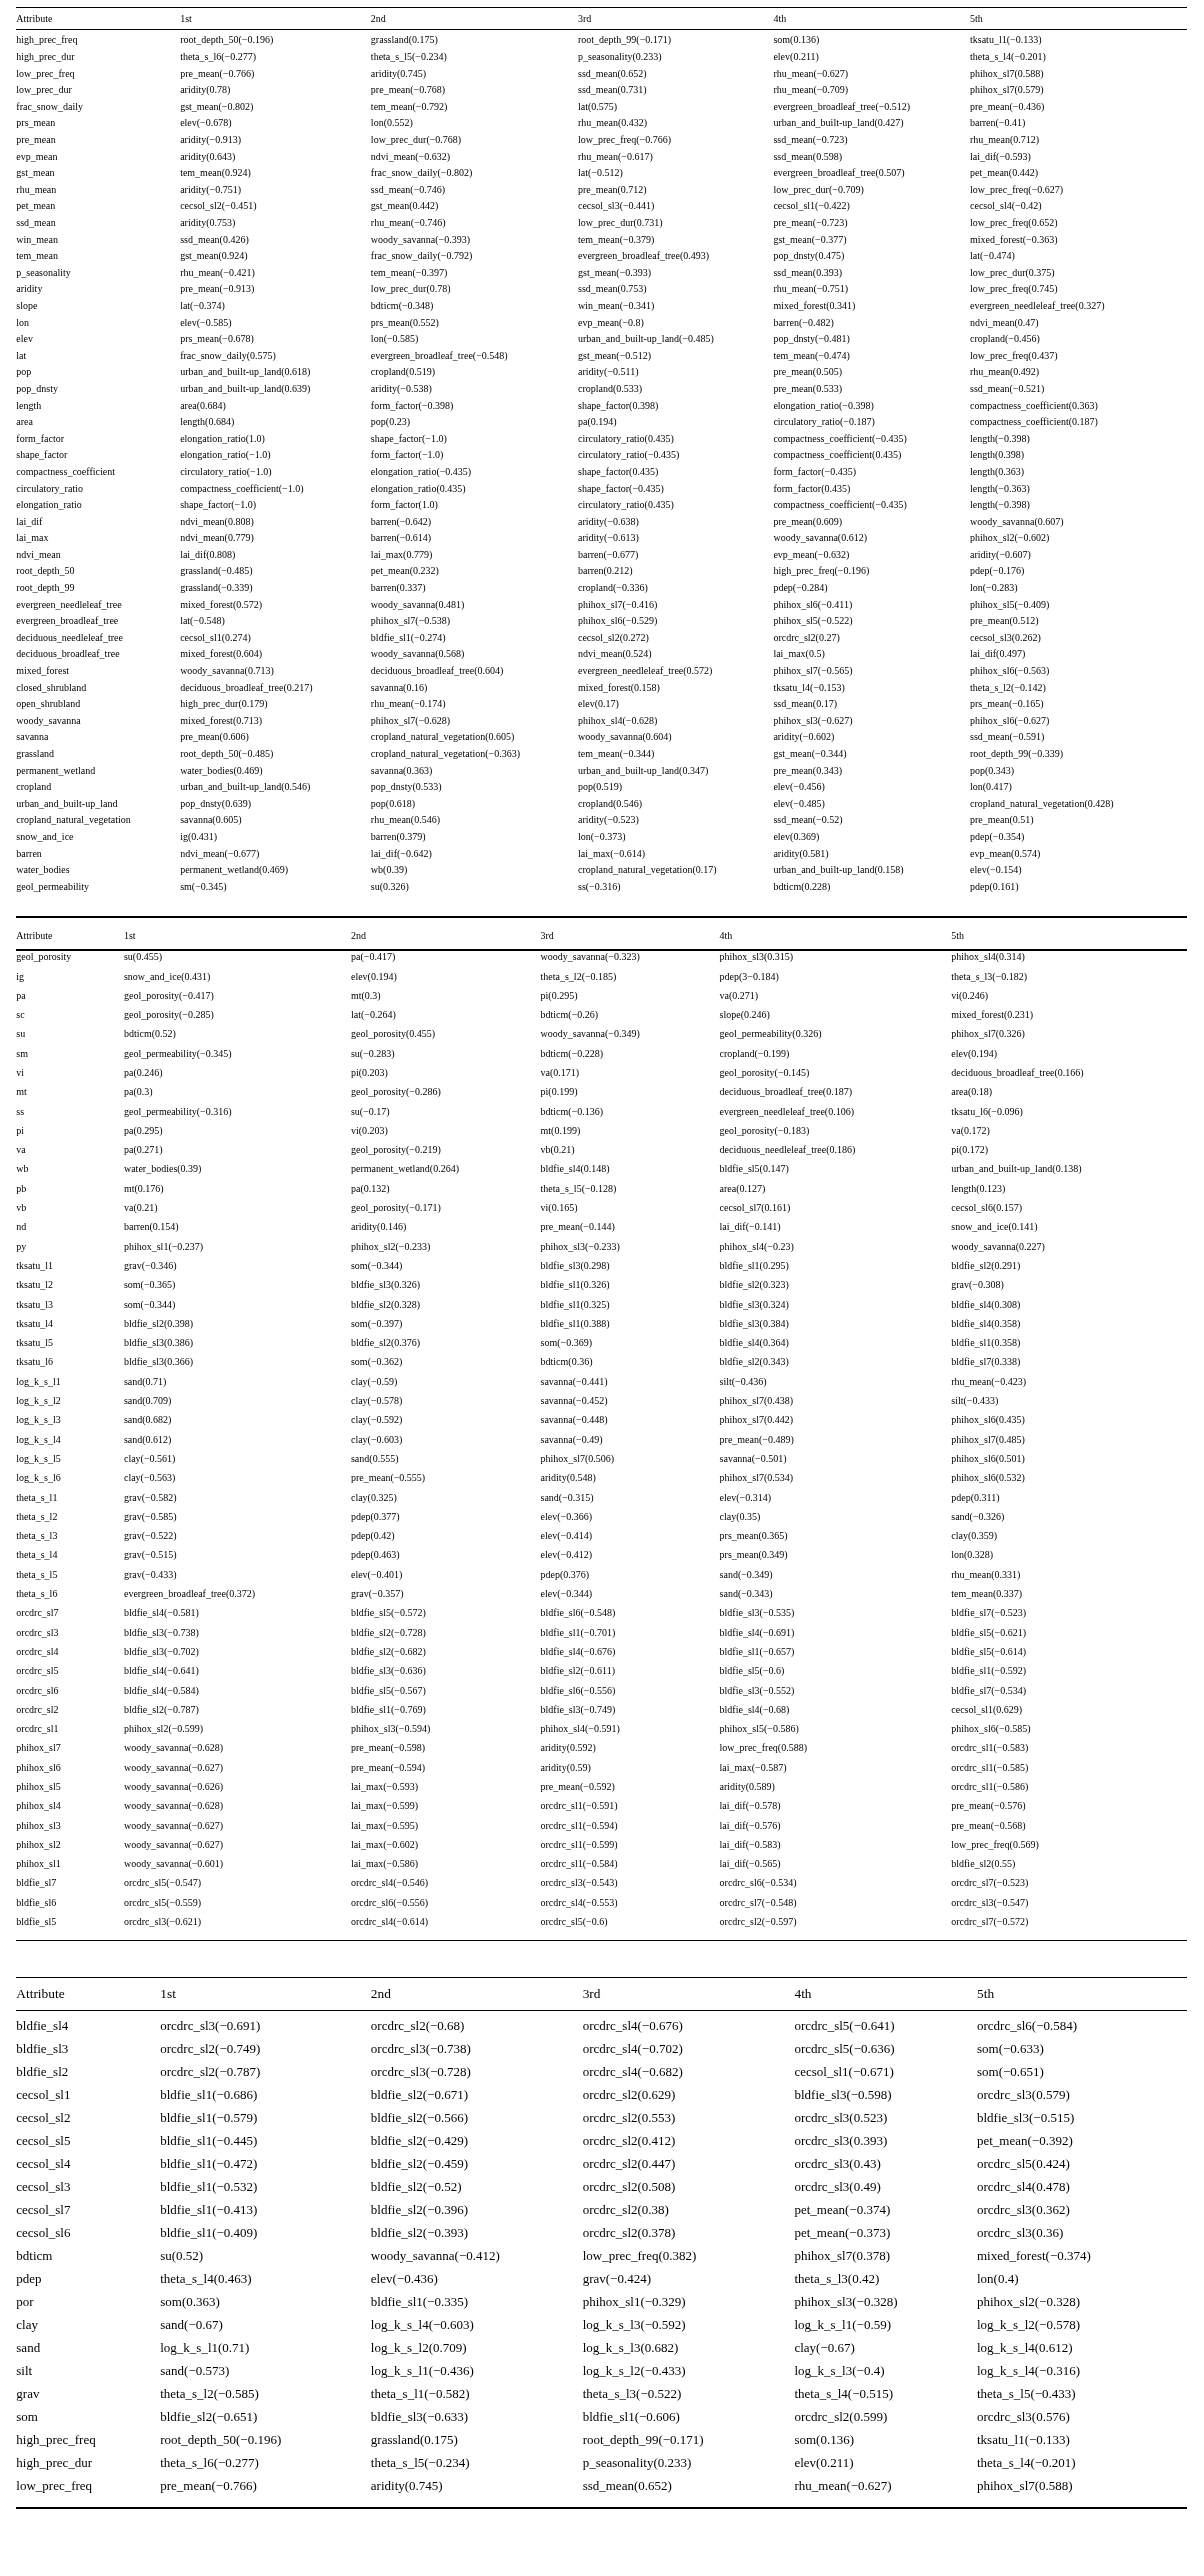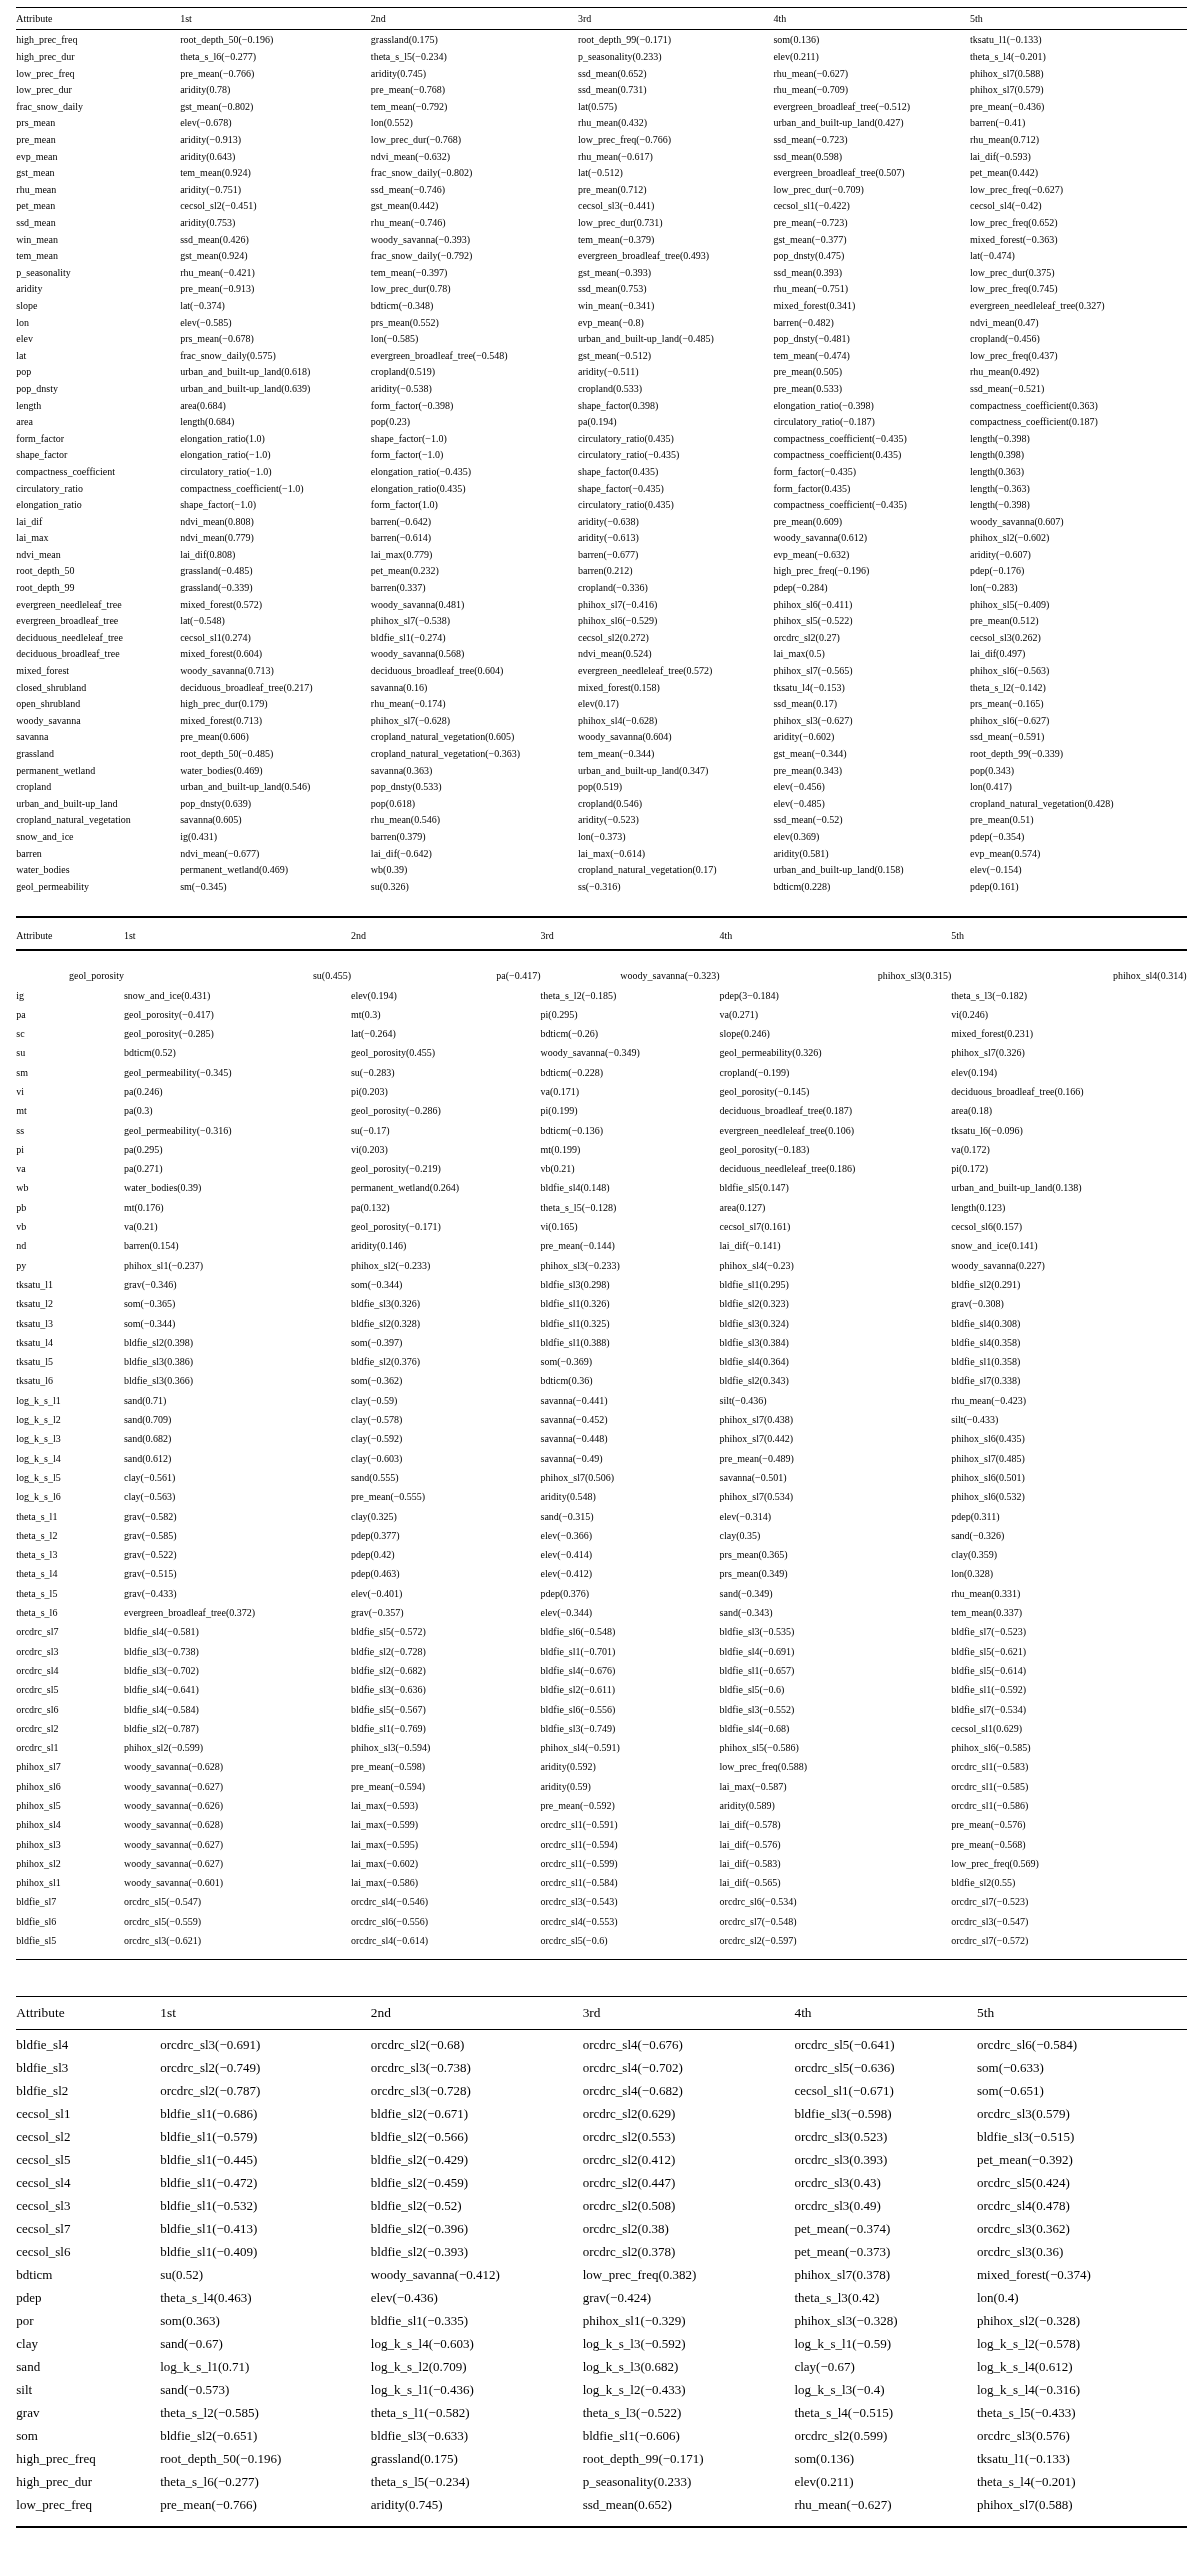--- a/index.html
+++ b/index.html
@@ -19,21 +19,21 @@
   .t1 th:nth-child(2),.t1 td:nth-child(2){width:16.3%;}
   .t1 th:nth-child(3),.t1 td:nth-child(3){width:17.7%;}
   .t1 th:nth-child(4),.t1 td:nth-child(4){width:16.7%;}
   .t1 th:nth-child(5),.t1 td:nth-child(5){width:16.8%;}
   .t1 th:nth-child(6),.t1 td:nth-child(6){width:18.5%;}
 
   
   .t2{margin-top:4.7px;border-bottom:1.2px solid #000;font-size:10px;}
   .t2 thead th{border-bottom:2.9px double #000;padding:7px 0 8.2px 0;font-size:10px;}
   .t2 tbody td{height:19.3px;}
-  .t2 tbody tr:first-child td{padding-top:19px;text-align:right;}
+  .t2 tbody tr:first-child td{padding-top:0;}
   .t2 tbody tr:last-child td{padding-bottom:4.7px;}
   .t2 th:nth-child(1),.t2 td:nth-child(1){width:9.2%;}
   .t2 th:nth-child(2),.t2 td:nth-child(2){width:19.4%;}
   .t2 th:nth-child(3),.t2 td:nth-child(3){width:16.2%;}
   .t2 th:nth-child(4),.t2 td:nth-child(4){width:15.3%;}
   .t2 th:nth-child(5),.t2 td:nth-child(5){width:19.8%;}
   .t2 th:nth-child(6),.t2 td:nth-child(6){width:20.1%;}
 
   
   .t3{margin-top:36px;border-top:1.2px solid #000;border-bottom:2.9px double #000;font-size:13px;}

